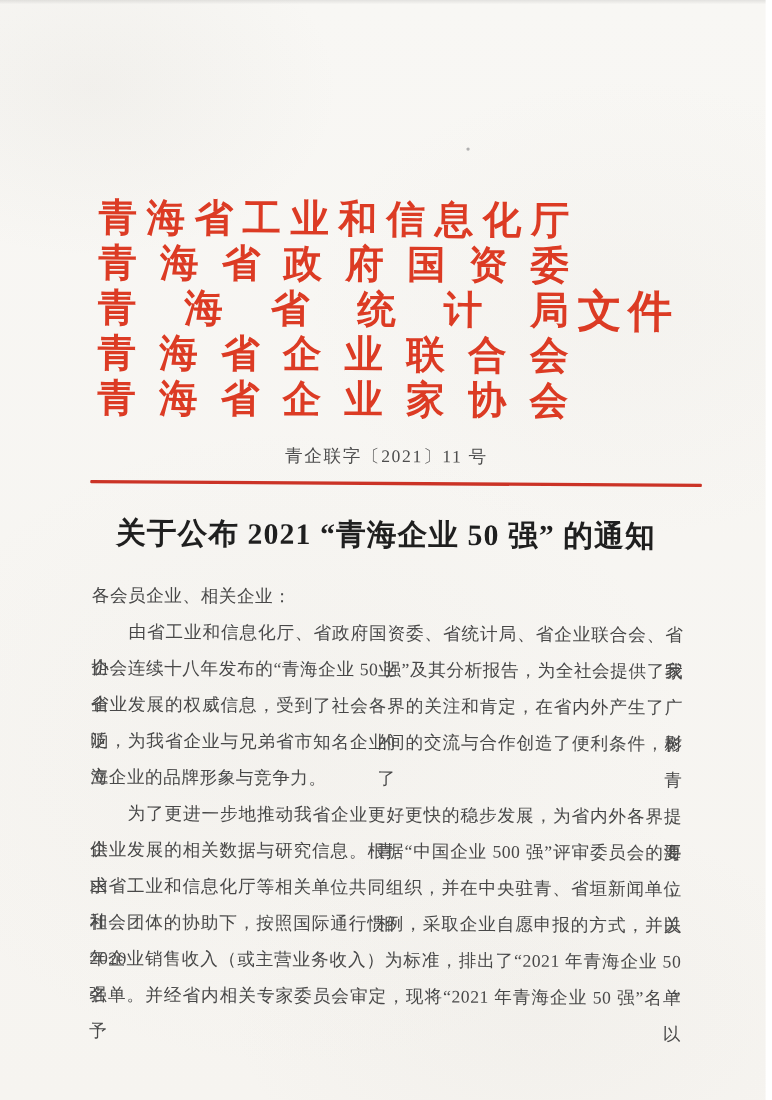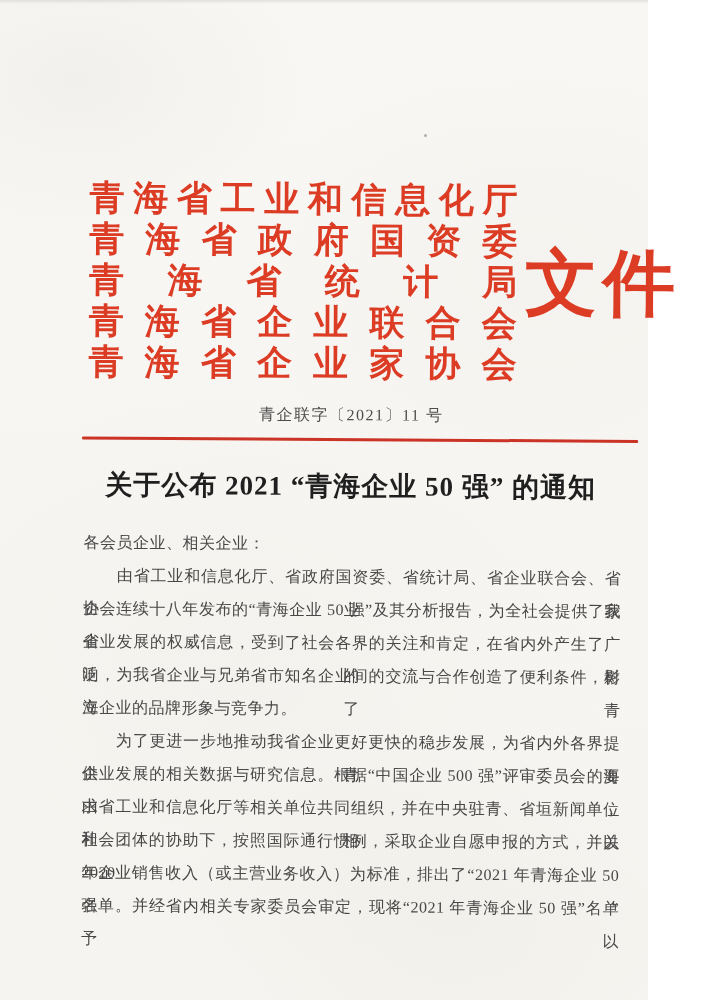--- a/index.html
+++ b/index.html
@@ -15,20 +15,21 @@
   .page {
     position: relative;
     width: 648px;
     height: 1000px;
     background:
       radial-gradient(ellipse 320px 220px at 12% 8%,  rgba(185,180,170,0.10), transparent 70%),
       radial-gradient(ellipse 420px 300px at 82% 28%, rgba(200,195,185,0.07), transparent 70%),
       radial-gradient(ellipse 520px 420px at 38% 68%, rgba(195,190,180,0.06), transparent 70%),
       radial-gradient(ellipse 400px 260px at 70% 92%, rgba(190,185,175,0.07), transparent 70%),
       linear-gradient(#f8f7f4, #f6f4f0);
+    padding-left: 48px;
   }
   .top-shade {
     position: absolute;
     top: 0; left: 0; right: 0;
     height: 4px;
     background: linear-gradient(rgba(70,70,70,0.12), rgba(0,0,0,0));
     pointer-events: none;
   }
   .tilt {
     position: absolute;
@@ -57,21 +58,21 @@
     font-weight: bold;
     color: #dc3b24;
     text-align: justify;
     text-align-last: justify;
     text-justify: inter-character;
     white-space: nowrap;
     letter-spacing: 0;
   }
   .doc-type {
     flex: 1;
-    font-size: 72px;
+    font-size: 40px;
     font-weight: bold;
     color: #dc3b24;
     letter-spacing: 6px;
     line-height: 1;
     padding-left: 8px;
     white-space: nowrap;
   }
 
   
   .doc-number {

